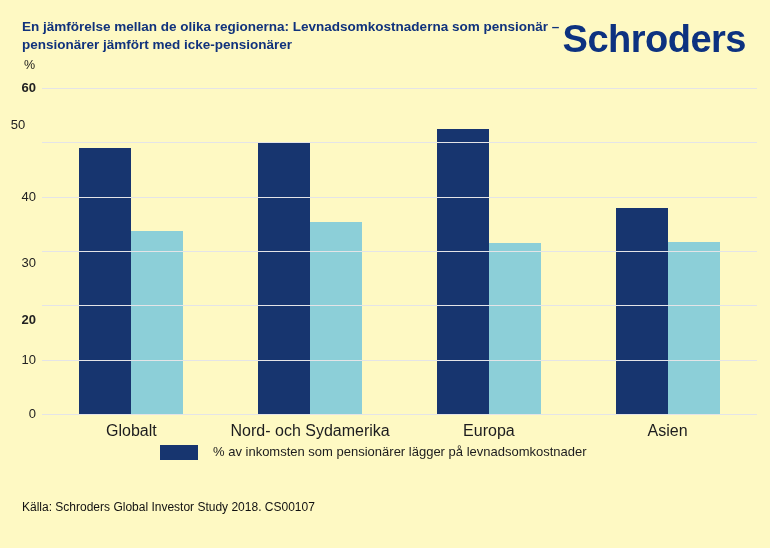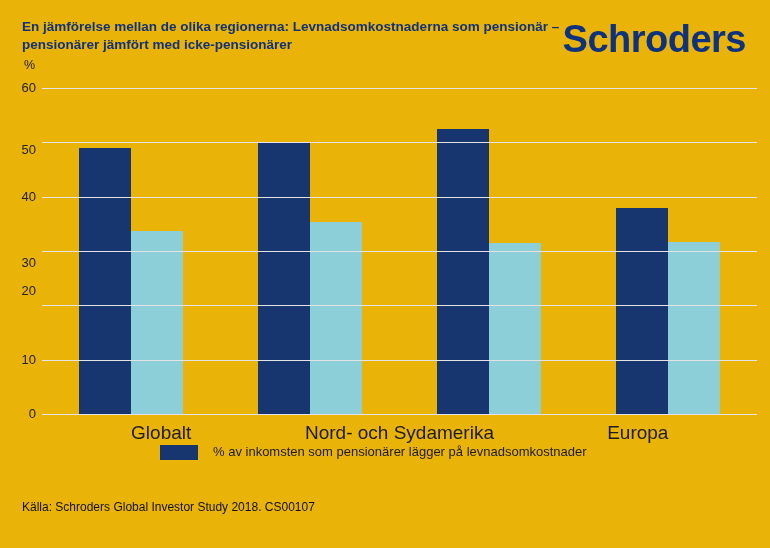--- a/index.html
+++ b/index.html
@@ -1,17 +1,17 @@
 <!DOCTYPE html>
 <html><head>
 <meta charset="utf-8">
 <style>
   html,body{margin:0;padding:0;background:#fff;}
   .page{
-    position:relative;width:770px;height:548px;background:#eab308;
+    position:relative;width:770px;height:548px;background:#fef9c3;
     font-family:"Liberation Sans", sans-serif;overflow:hidden;
   }
   .title{
     position:absolute;left:22px;top:18px;max-width:560px;
     font-size:13.5px;line-height:18px;font-weight:bold;color:#10327c;
   }
   .logo{
     position:absolute;right:24px;top:18px;
     font-size:38px;font-weight:bold;color:#0d3280;letter-spacing:-0.5px;
   }
@@ -38,21 +38,21 @@
   }
   .group{
     flex:1 1 0;display:flex;align-items:flex-end;justify-content:center;
     height:100%;
   }
   .bar{width:52px;}
   .x-labels{
     position:absolute;left:42px;top:422px;width:715px;display:flex;
   }
   .xlabel{
-    flex:1 1 0;text-align:center;font-size:19px;color:#1c1c1e;
+    flex:1 1 0;text-align:center;font-size:16px;color:#1c1c1e;
   }
   .legend{
     position:absolute;left:160px;top:444px;display:flex;flex-direction:column;gap:5px;
   }
   .legend-row{display:flex;align-items:flex-start;}
   .swatch{width:38px;height:15px;flex:0 0 38px;margin-top:1px;}
   .legend-label{
     margin-left:15px;max-width:402px;font-size:13px;line-height:16.5px;color:#1c1c1e;
   }
   .source{
@@ -66,25 +66,25 @@
 
   <div class="title">En jämförelse mellan de olika regionerna: Levnadsomkostnaderna som pensionär – pensionärer jämfört med icke-pensionärer</div>
 
   <div class="logo">Schroders</div>
 
   <div class="unit-label">%</div>
 
   <div class="y-axis">
       <div class="ytick" style="top: 318px;">0</div>
       <div class="ytick" style="top: 263.667px;">10</div>
-      <div class="ytick" style="top: 195px;">20</div>
+      <div class="ytick" style="top: 224px; font-weight: bold;">20</div>
       <div class="ytick" style="top: 167px;">30</div>
       <div class="ytick" style="top: 100.667px;">40</div>
-      <div class="ytick" style="top: 54px;">50</div>
-      <div class="ytick" style="top: -8px;">60</div>
+      <div class="ytick" style="top: 29px; text-align: center;">50</div>
+      <div class="ytick" style="top: -8px; font-weight: bold;">60</div>
     </div>
 
   <div class="plot">
     <div class="bar-groups">
         <div class="group">
           <div class="bar" style="height: 265.69px; background: rgb(23, 53, 111);"></div>
           <div class="bar" style="height: 183.103px; background: rgb(140, 207, 216);"></div>
         </div>
         <div class="group">
           <div class="bar" style="height: 271.123px; background: rgb(23, 53, 111);"></div>
@@ -105,20 +105,21 @@
       <div class="gridline" style="top: 163px;"></div>
       <div class="gridline" style="top: 108.667px;"></div>
       <div class="gridline" style="top: 54.3333px;"></div>
       <div class="gridline" style="top: 0px;"></div>
     </div>
 
   <div class="x-labels">
       <div class="xlabel">Globalt</div>
       <div class="xlabel">Nord- och Sydamerika</div>
       <div class="xlabel">Europa</div>
+      <div class="xlabel">Asien</div>
     </div>
 
   <div class="legend">
       <div class="legend-row">
         <div class="swatch" style="background: rgb(23, 53, 111);"></div>
         <div class="legend-label">% av inkomsten som pensionärer lägger på levnadsomkostnader</div>
       </div>
     </div>
 
   <div class="source">Källa: Schroders Global Investor Study 2018. CS00107</div>

